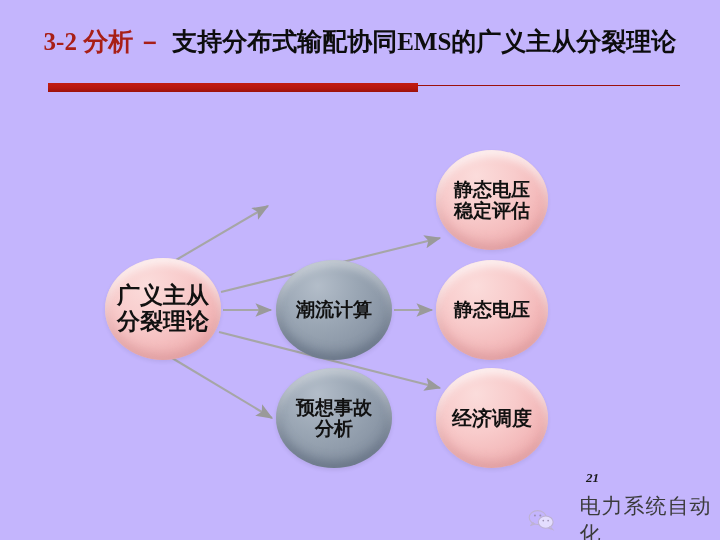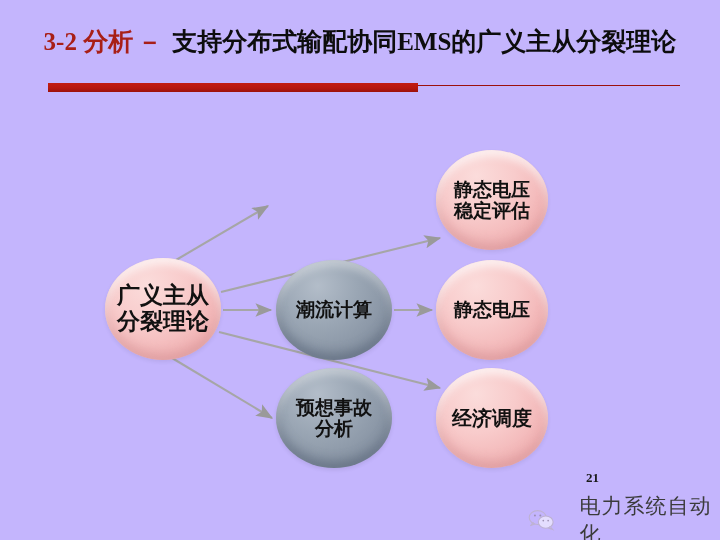--- a/index.html
+++ b/index.html
@@ -131,20 +131,21 @@
   #node-dispatch   { left: 436px; top: 258px; width: 112px; height: 100px; font-size: 20px; justify-content: center; }
 
   
   #page-number {
     position: absolute;
     left: 586px; top: 470px;
     font-size: 13px;
     font-weight: bold;
     color: #1a1a1a;
     font-family: "Liberation Serif", "DejaVu Serif", serif;
+    font-style: italic;
   }
   #footer-brand {
     position: absolute;
     left: 528px; top: 492px;
     display: flex;
     align-items: center;
     gap: 24px;
   }
   #wechat-icon { width: 30px; height: 26px; opacity: 0.55; }
   #brand-text {

